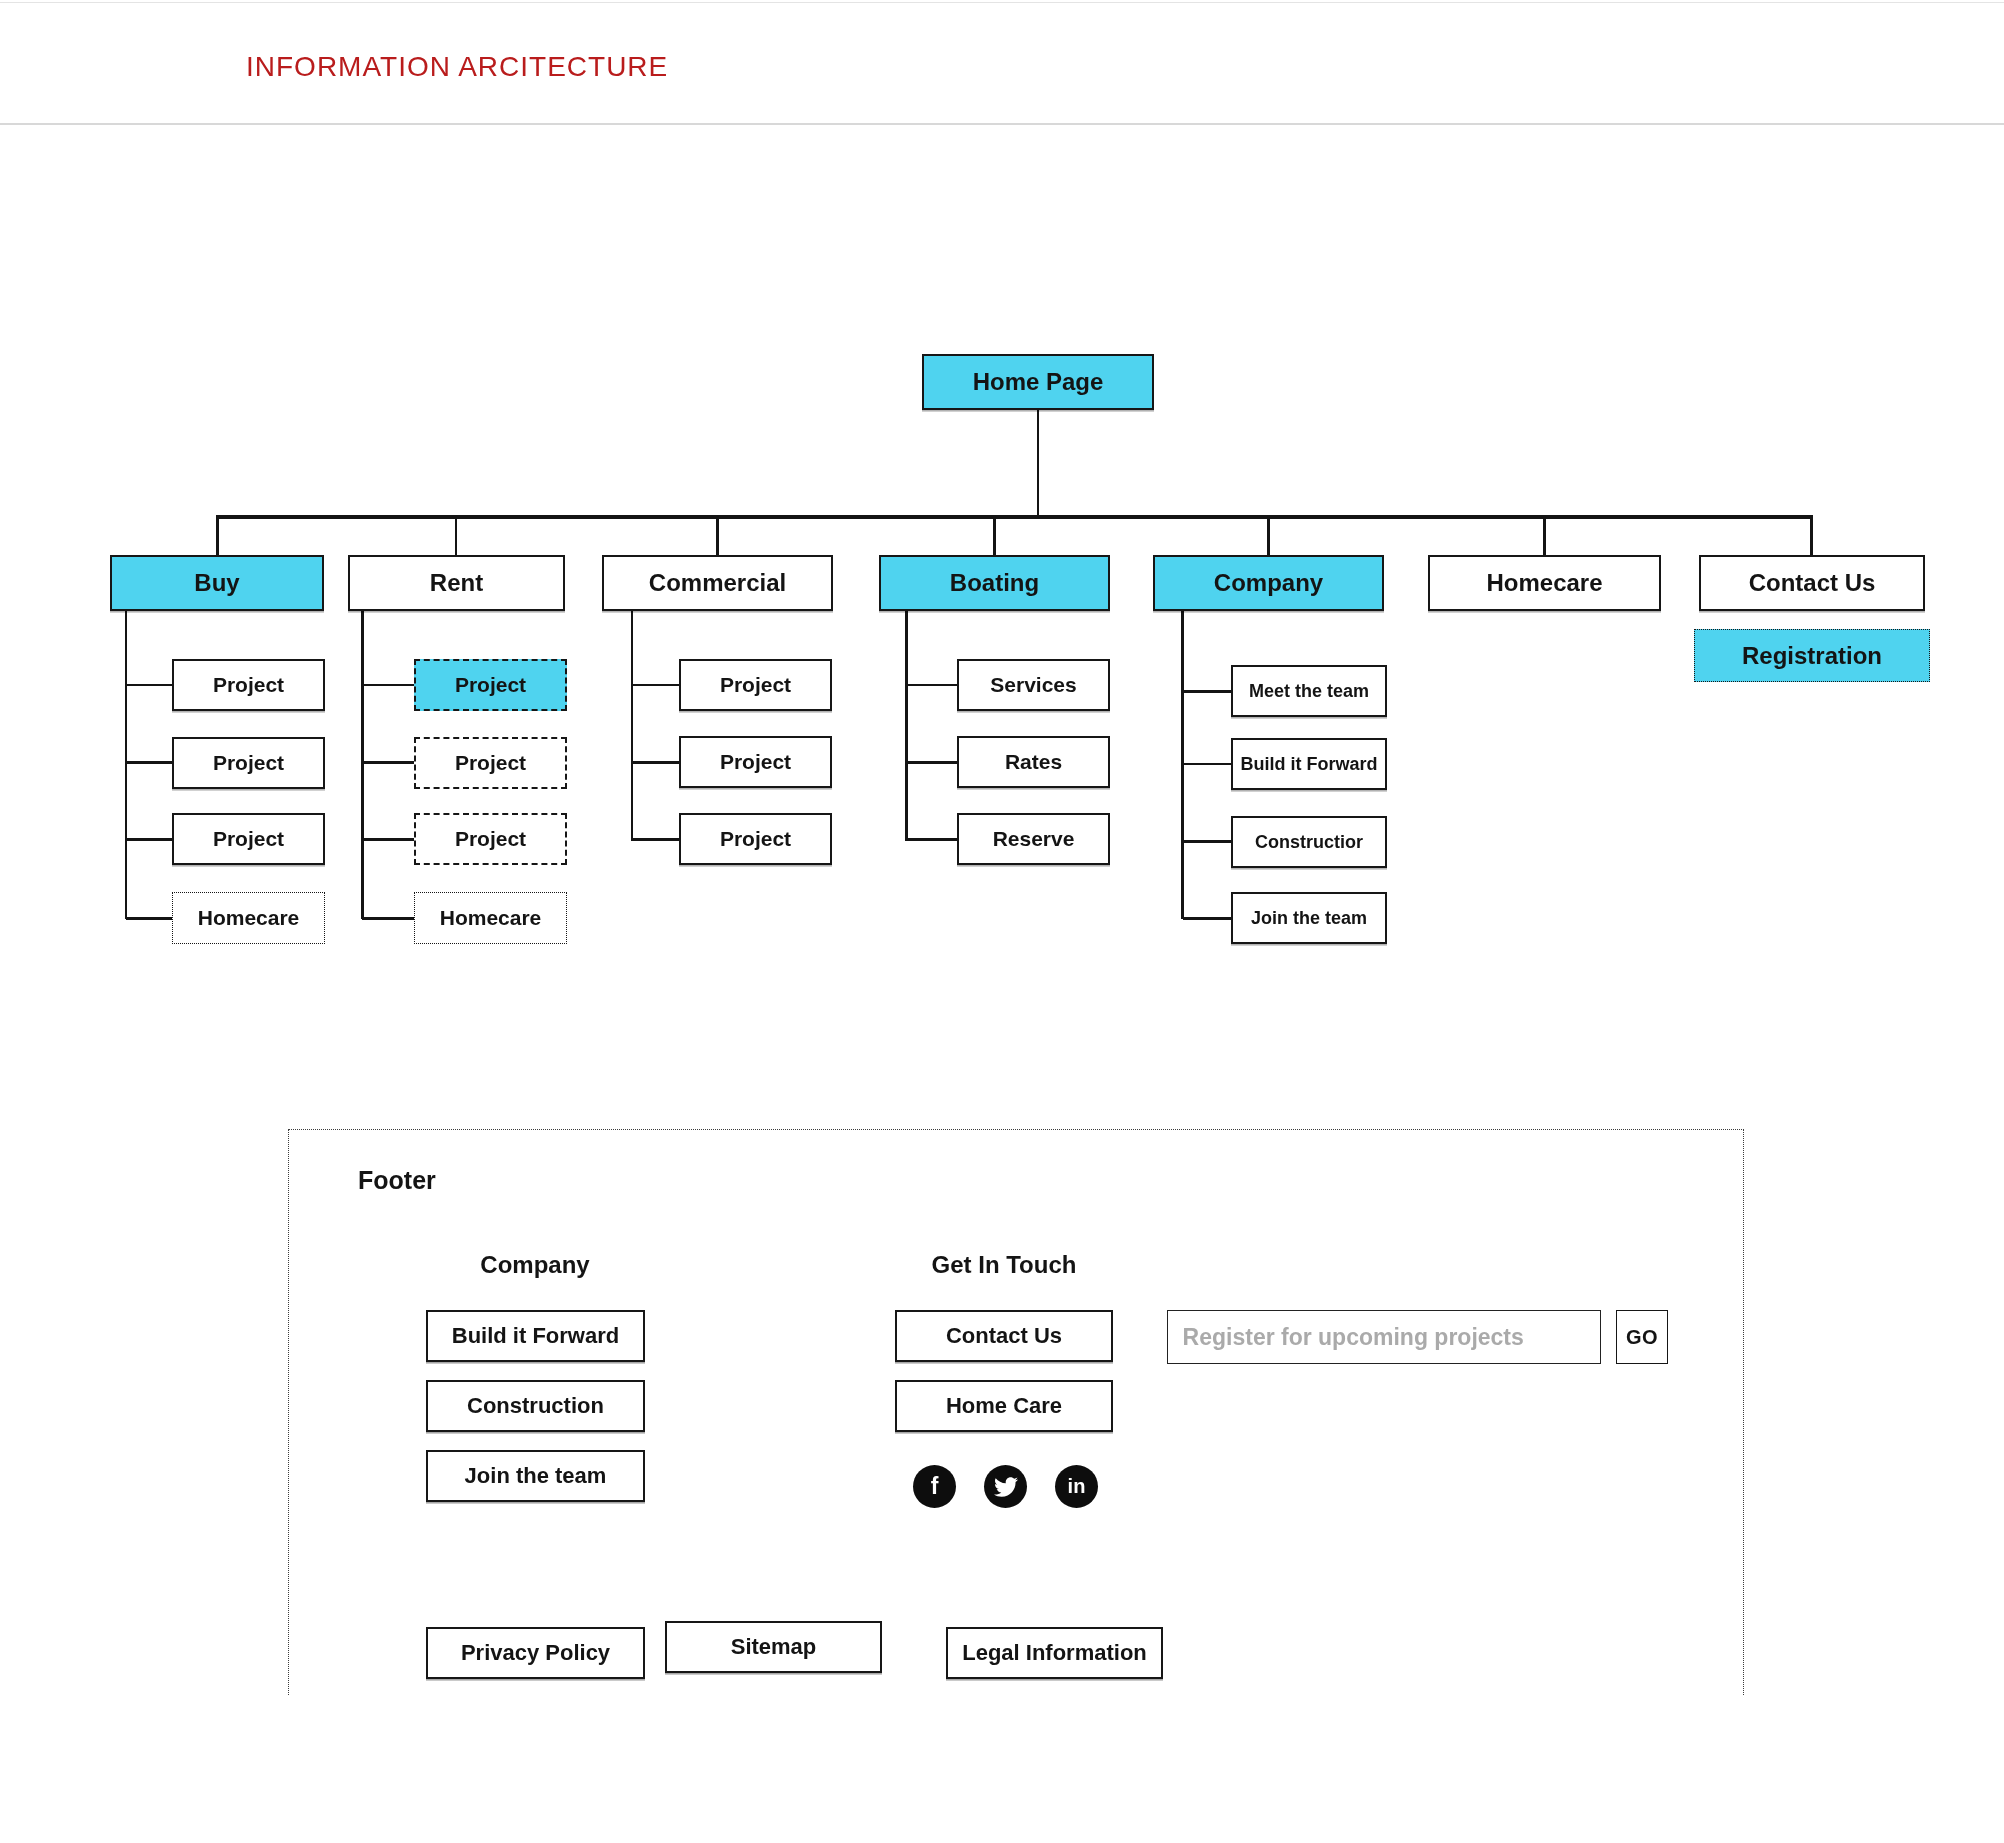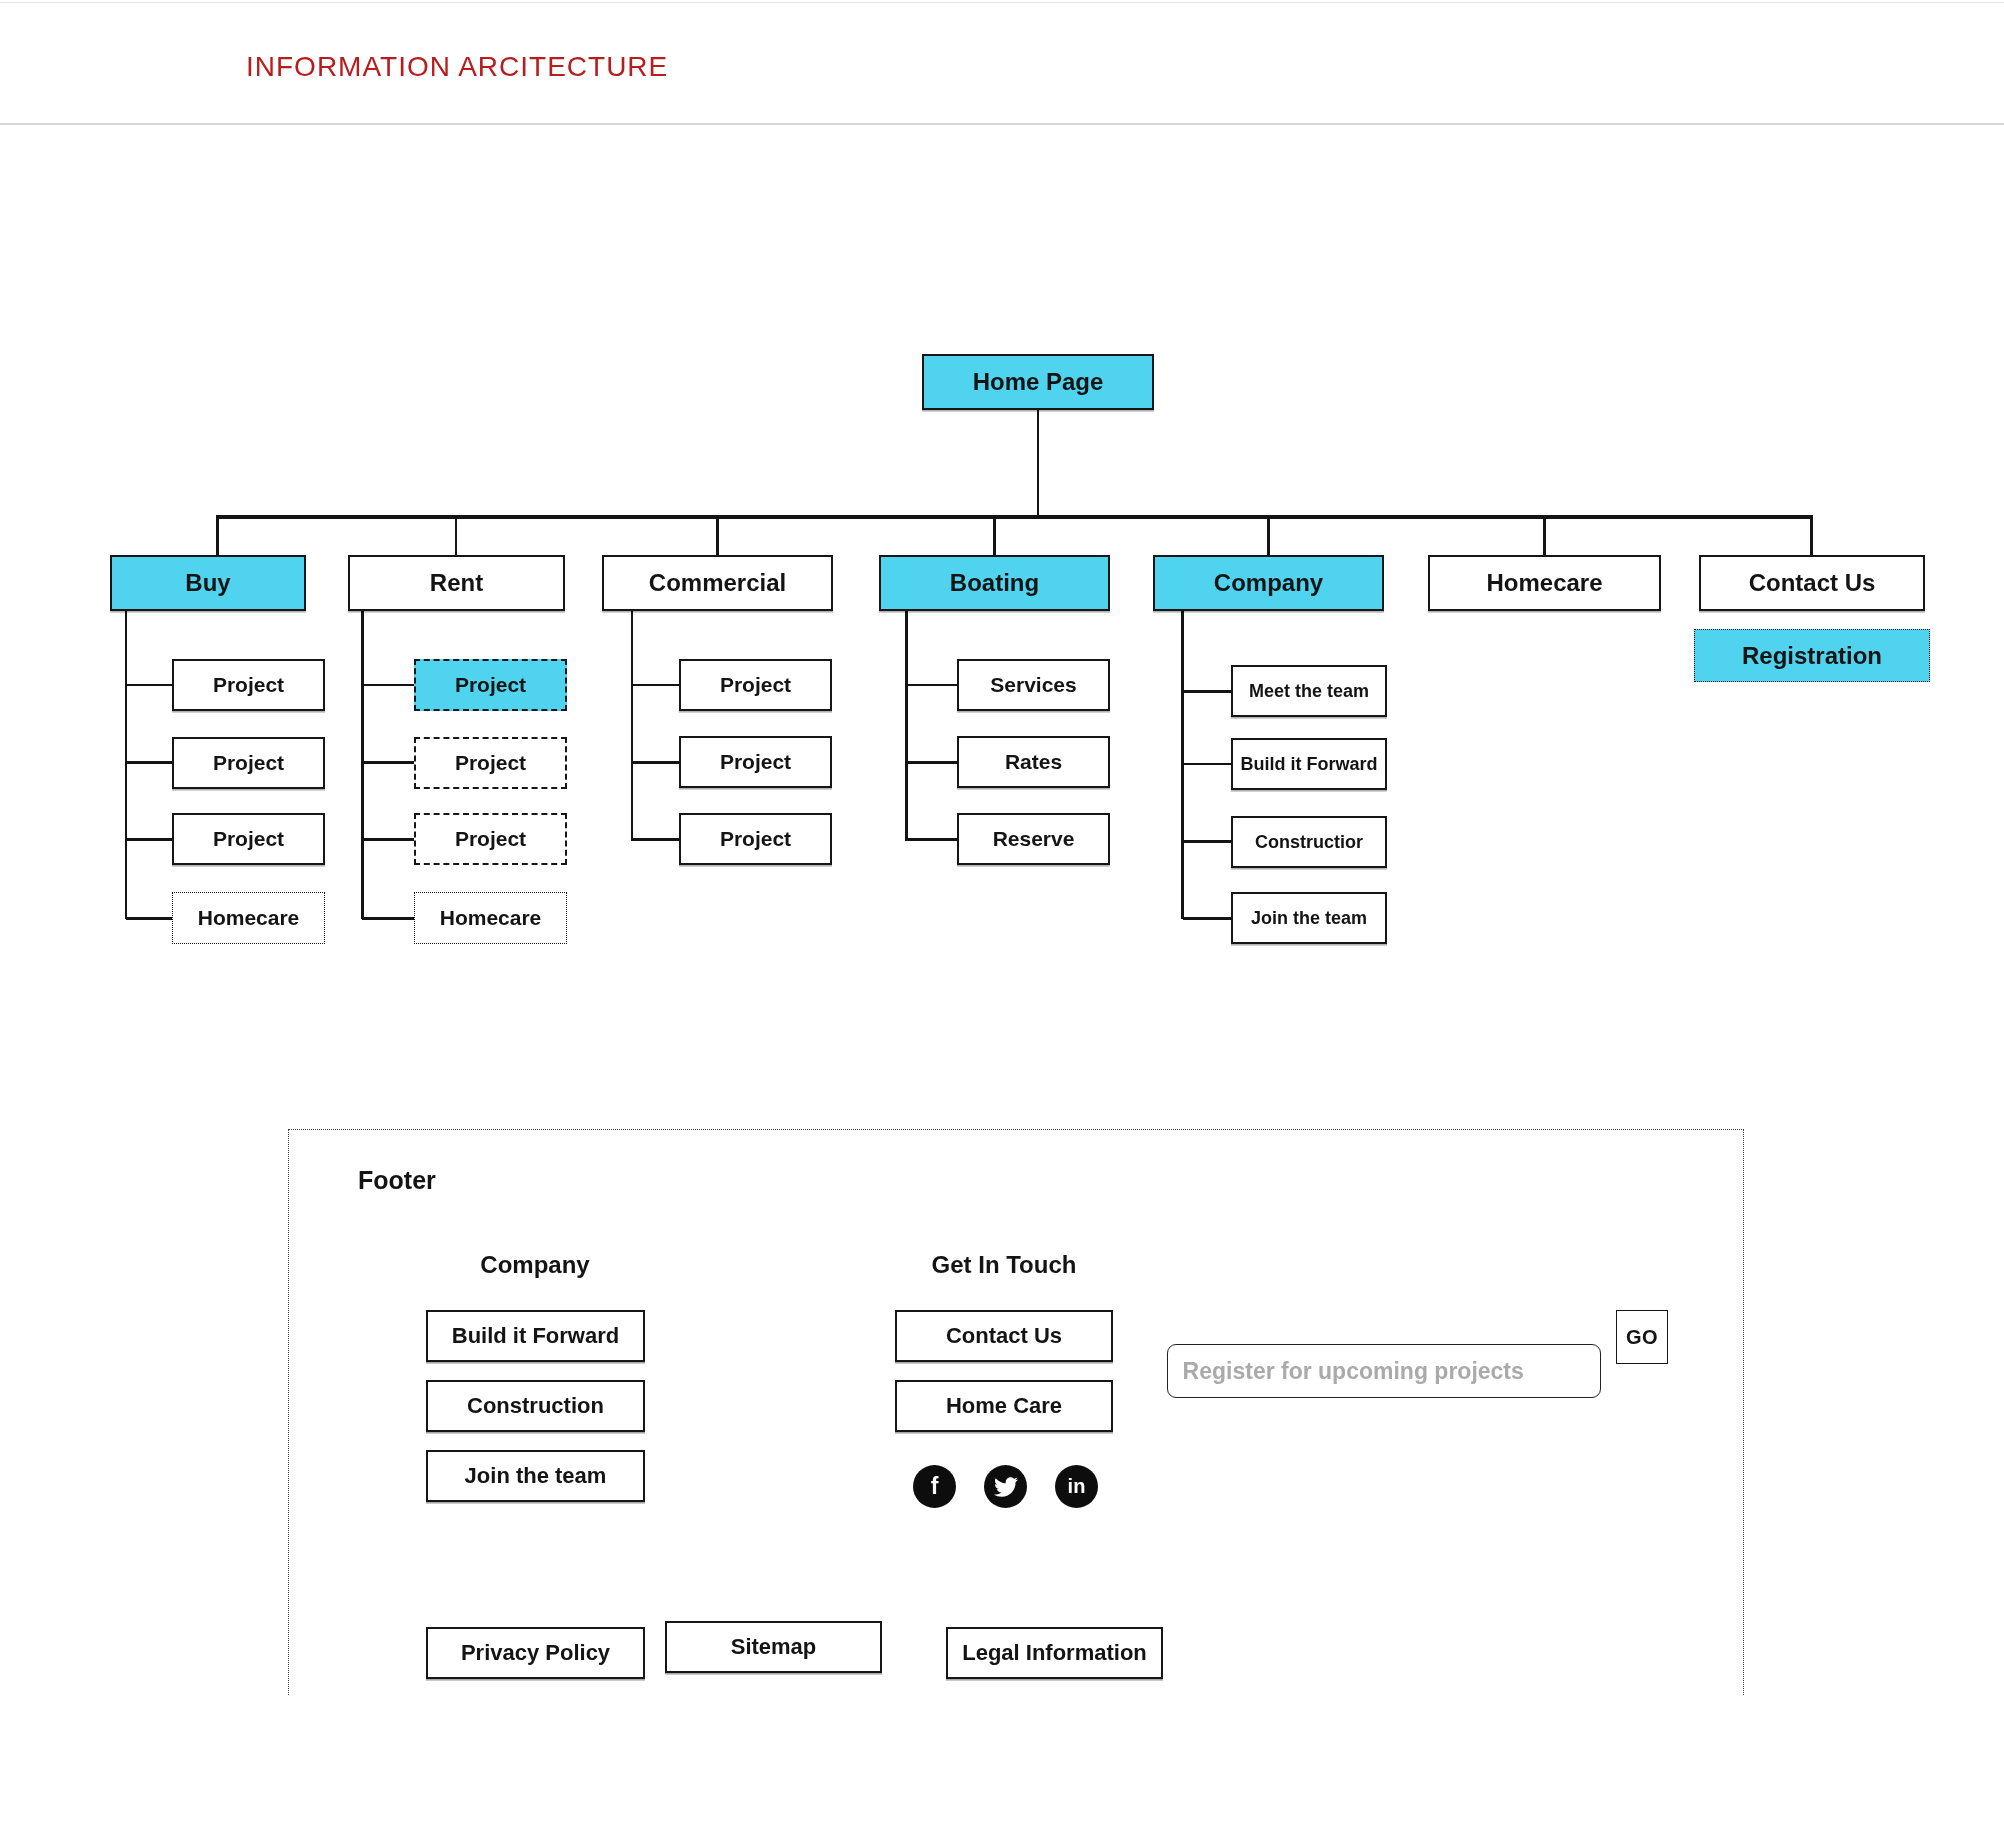--- a/index.html
+++ b/index.html
@@ -120,21 +120,21 @@
     <line x1="2265" y1="1171" x2="2265" y2="1761"></line>
     <line x1="2265" y1="1324" x2="2357" y2="1324"></line>
     <line x1="2265" y1="1463" x2="2357" y2="1463"></line>
     <line x1="2265" y1="1612" x2="2357" y2="1612"></line>
     <line x1="2265" y1="1759" x2="2357" y2="1759"></line>
   </g>
 </svg>
 
 <div class="box lvl2 cyan" style="left:922px;top:354px;width:232px;height:56px">Home Page</div>
 
-<div class="box lvl2 cyan" style="left:110px;top:555px;width:196px;height:56px">Buy</div>
+<div class="box lvl2 cyan" style="left:110px;top:555px;width:214px;height:56px">Buy</div>
 <div class="box lvl2" style="left:348px;top:555px;width:217px;height:56px">Rent</div>
 <div class="box lvl2" style="left:602px;top:555px;width:231px;height:56px">Commercial</div>
 <div class="box lvl2 cyan" style="left:879px;top:555px;width:231px;height:56px">Boating</div>
 <div class="box lvl2 cyan" style="left:1153px;top:555px;width:231px;height:56px">Company</div>
 <div class="box lvl2" style="left:1428px;top:555px;width:233px;height:56px">Homecare</div>
 <div class="box lvl2" style="left:1699px;top:555px;width:226px;height:56px">Contact Us</div>
 
 <div class="box lvl2 cyan dotted" style="left:1694px;top:629px;width:236px;height:53px">Registration</div>
 
 <div class="box" style="left:172px;top:659px;width:153px;height:52px">Project</div>
@@ -178,19 +178,19 @@
 </div>
 <div class="social" style="left:984px;top:1465px">
   <svg viewBox="0 0 512 512">
     <path d="M459.37 151.716c.325 4.548.325 9.097.325 13.645 0 138.72-105.583 298.558-298.558 298.558-59.452 0-114.68-17.219-161.137-47.106 8.447.974 16.568 1.299 25.34 1.299 49.055 0 94.213-16.568 130.274-44.832-46.132-.975-84.792-31.188-98.112-72.772 6.498.974 12.995 1.624 19.818 1.624 9.421 0 18.843-1.3 27.614-3.573-48.081-9.747-84.143-51.98-84.143-102.985v-1.299c13.969 7.797 30.214 12.67 47.431 13.319-28.264-18.843-46.781-51.005-46.781-87.391 0-19.492 5.197-37.36 14.294-52.954 51.655 63.675 129.3 105.258 216.365 109.807-1.624-7.797-2.599-15.918-2.599-24.04 0-57.828 46.782-104.934 104.934-104.934 30.213 0 57.502 12.67 76.67 33.137 23.715-4.548 46.456-13.32 66.599-25.34-7.798 24.366-24.366 44.833-46.132 57.827 21.117-2.273 41.584-8.122 60.426-16.243-14.292 20.791-32.161 39.308-52.628 54.253z"></path>
   </svg>
 </div>
 <div class="social" style="left:1055px;top:1465px;font-size:20px">
   <span>in</span>
 </div>
 
-<input class="reg" style="left: 1167px; top: 1344px; width: 434px; height: 54px; border-radius: 9px;" type="text" placeholder="Register for upcoming projects">
+<input class="reg" style="left: 1167px; top: 1310px; width: 434px; height: 54px;" type="text" placeholder="Register for upcoming projects">
 <div class="go-btn" style="left:1616px;top:1310px;width:52px;height:54px">GO</div>
 
 <div class="fbtn" style="left:426px;top:1627px;width:219px;height:52px">Privacy Policy</div>
 <div class="fbtn" style="left:665px;top:1621px;width:217px;height:52px">Sitemap</div>
 <div class="fbtn" style="left:946px;top:1627px;width:217px;height:52px">Legal Information</div>
 
 
 </body></html>

